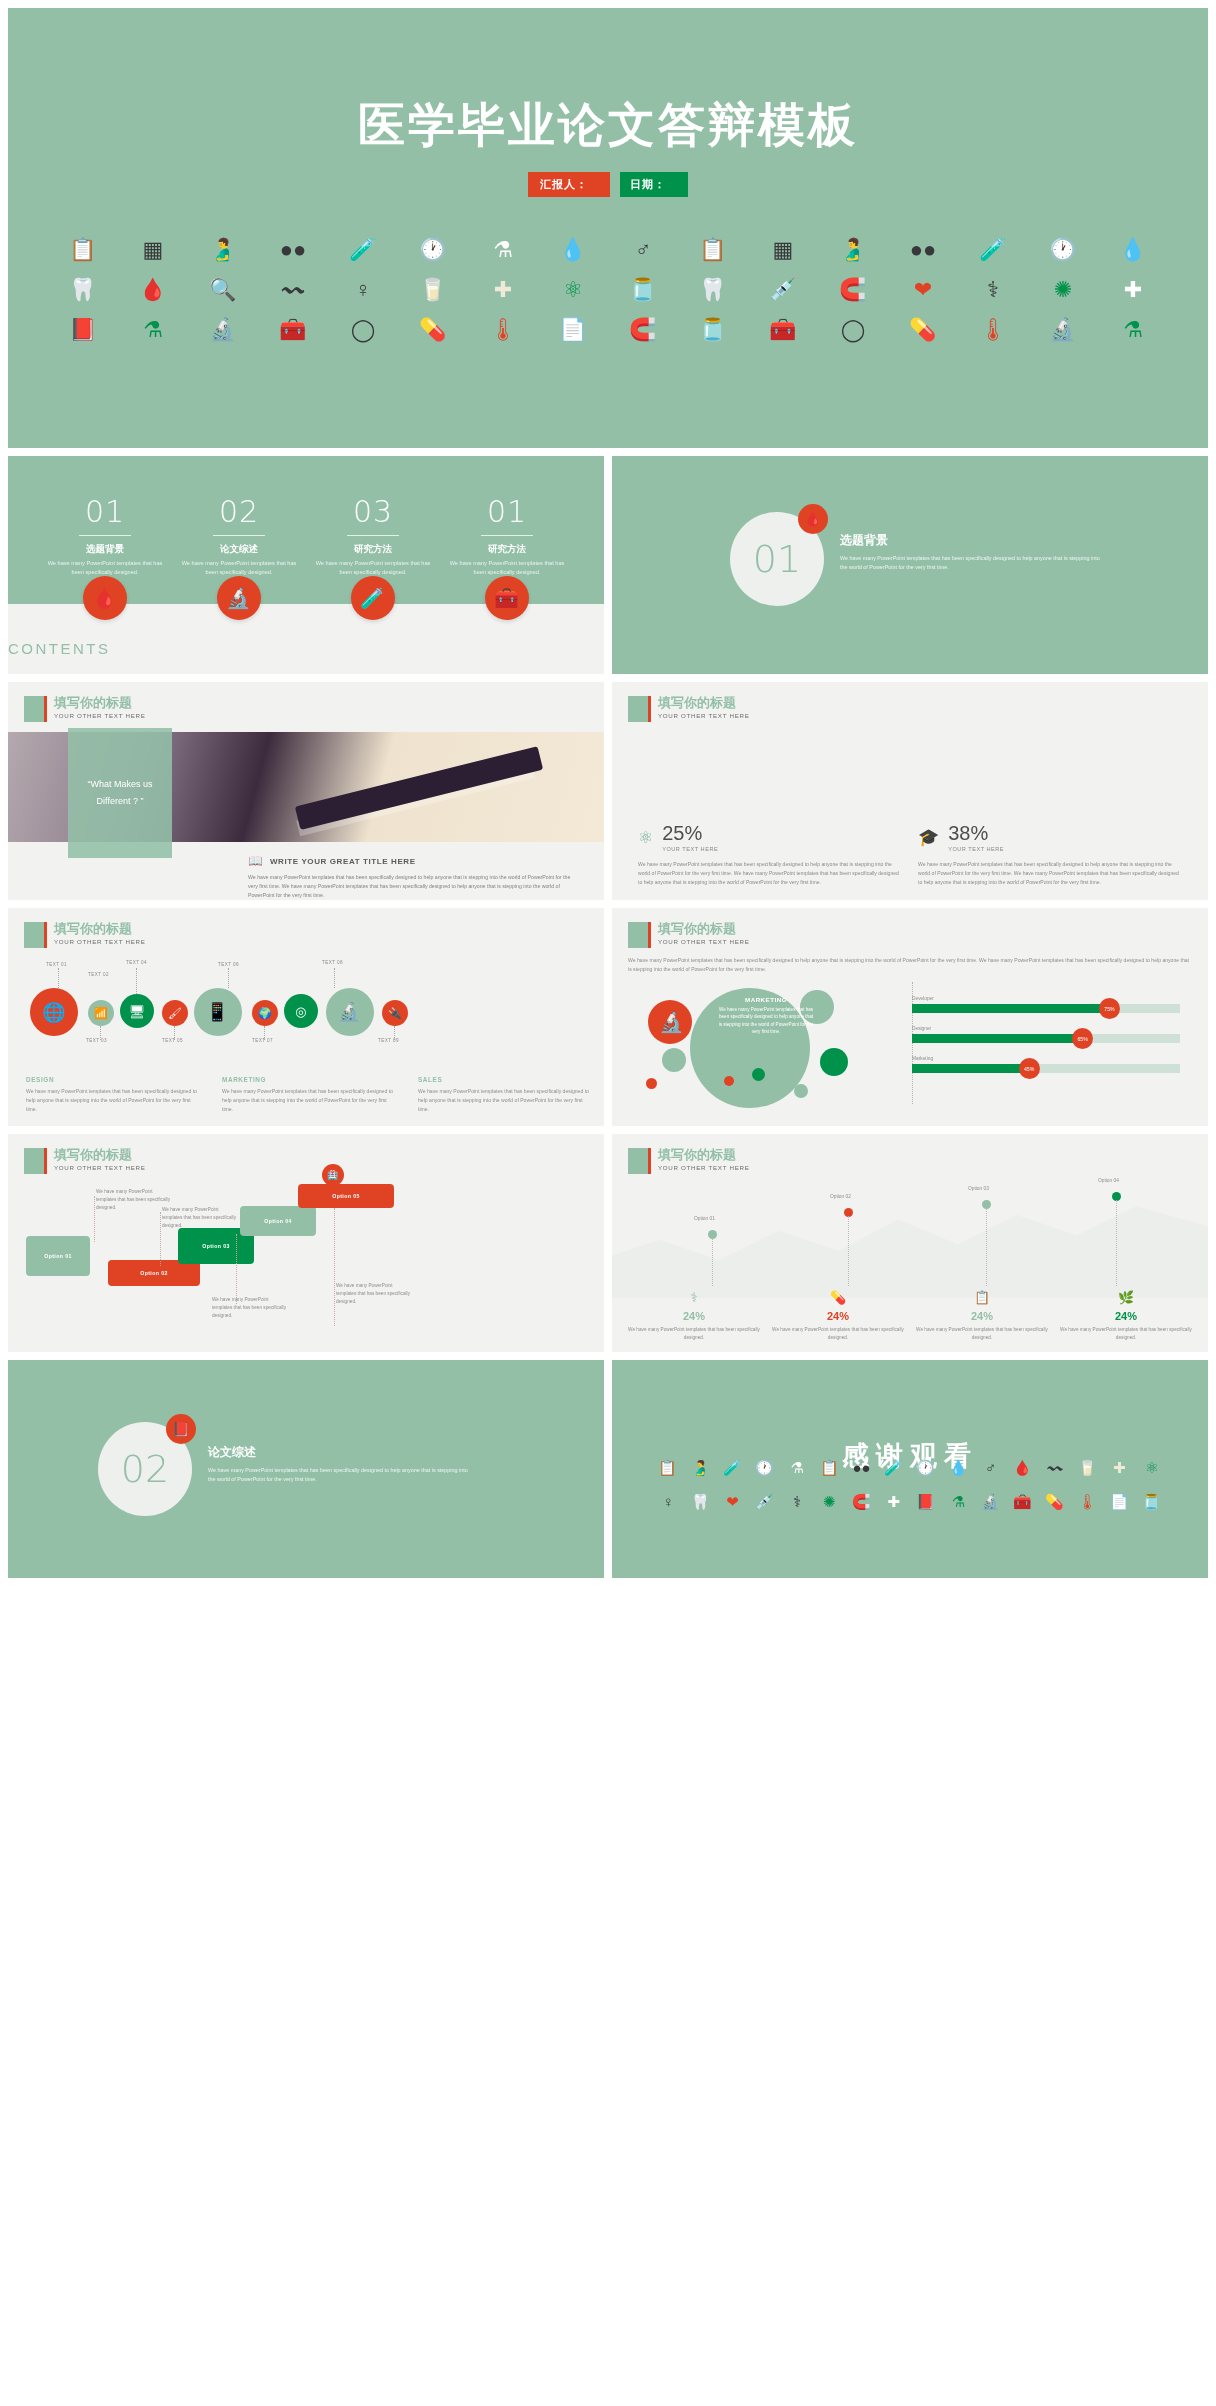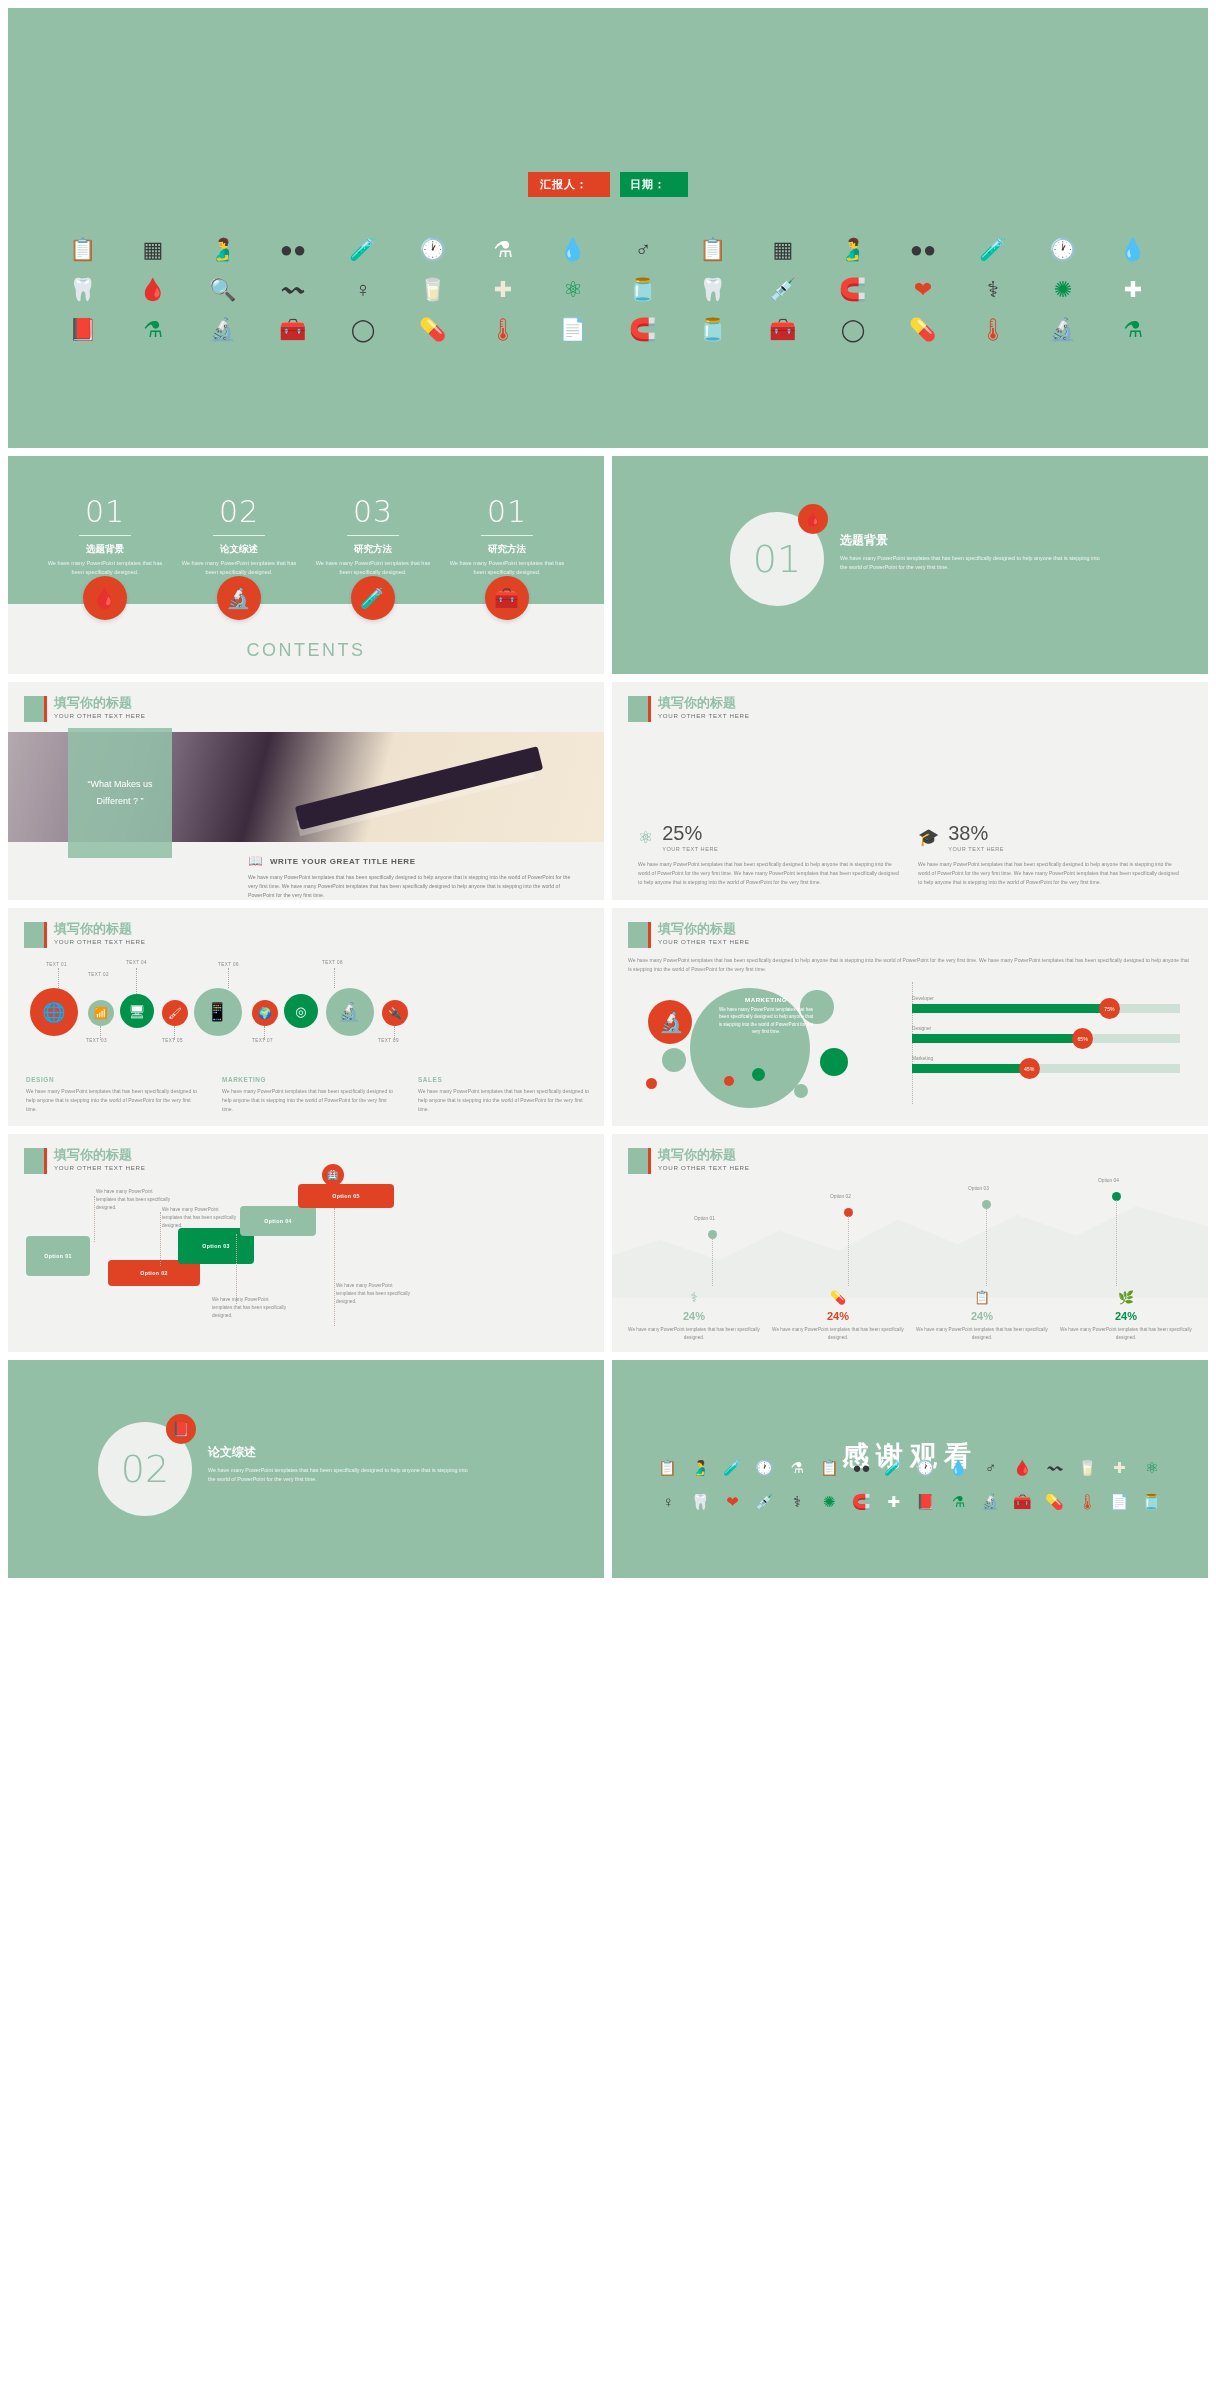--- a/index.html
+++ b/index.html
@@ -45,22 +45,22 @@
   .toc-row { display:flex; justify-content:space-around; padding:38px 30px 0 30px; }
   .toc-col { width:118px; text-align:center; color:#ffffff; }
   .toc-num { font-size:30px; font-weight:300; font-family:"DejaVu Sans", sans-serif; letter-spacing:1px; }
   .toc-rule { width:52px; height:1px; background:rgba(255,255,255,.75); margin:6px auto 7px auto; }
   .toc-ch { font-size:9.5px; font-weight:bold; margin-bottom:3px; }
   .toc-desc { font-size:5.6px; line-height:1.55; color:#eaf3ee; }
   .toc-bubbles { position:absolute; left:0; right:0; top:120px; display:flex; justify-content:space-around; padding:0 30px; }
   .bub { width:44px; height:44px; border-radius:50%; background:#e04324; color:#fff;
         display:flex; align-items:center; justify-content:center; font-size:20px;
         box-shadow:0 2px 4px rgba(0,0,0,.12); }
-  .contents-label { position:absolute; left:0; right:0; top:184px; text-align:center;
-        color:#93bfa7; font-size:18px; letter-spacing:2.5px; }
+  .contents-label { position:absolute; left:0; right:0; top:184px; text-align:left;
+        color:#93bfa7; font-size:15px; letter-spacing:2.5px; }
 
   
   .sec-circle { position:absolute; left:118px; top:56px; width:94px; height:94px; border-radius:50%;
         background:#eef0ee; display:flex; align-items:center; justify-content:center; }
   .sec-num { font-size:38px; color:#93bfa7; font-weight:300; font-family:"DejaVu Sans", sans-serif; }
   .sec-badge { position:absolute; left:186px; top:48px; width:30px; height:30px; border-radius:50%;
         background:#e04324; color:#fff; display:flex; align-items:center; justify-content:center; font-size:14px; }
   .sec-body { position:absolute; left:228px; top:76px; width:260px; color:#fff; }
   .sec-title { font-size:12px; font-weight:bold; margin-bottom:5px; }
   .sec-desc { font-size:5.4px; line-height:1.6; color:#eef5f0; }
@@ -151,20 +151,21 @@
      font-size:27px; font-weight:bold; letter-spacing:7px; font-family:"DejaVu Sans", sans-serif;margin-top:44px; }
   .thanks-icons { position:absolute; left:40px; right:40px; top:90px; height:110px;
      display:grid; grid-template-columns:repeat(16,1fr); grid-auto-rows:34px; align-items:center; justify-items:center; }
 </style>
 </head>
 <body>
 
 <div class="deck">
 
   <div class="slide full green">
+    <div class="cover-title">医学毕业论文答辩模板</div>
     <div class="cover-tags">
       <div class="tag red">汇报人：</div>
       <div class="tag grn">日期：</div>
     </div>
     <div class="iconstrip">
       <span class="ic w">📋</span>
       <span class="ic d">▦</span>
       <span class="ic d">🫃</span>
       <span class="ic d">●●</span>
       <span class="ic y">🧪</span>

